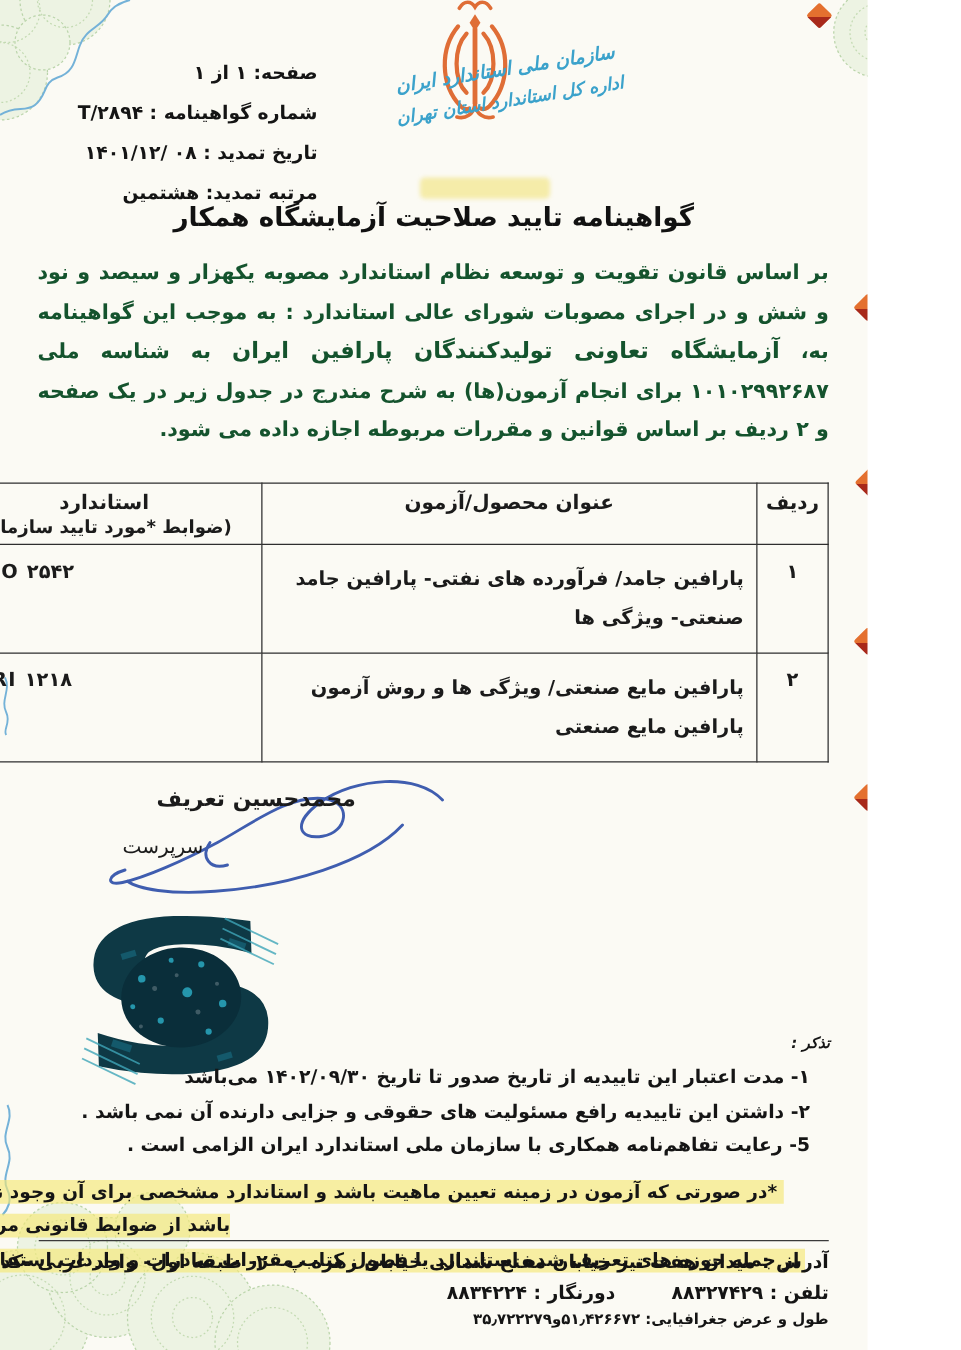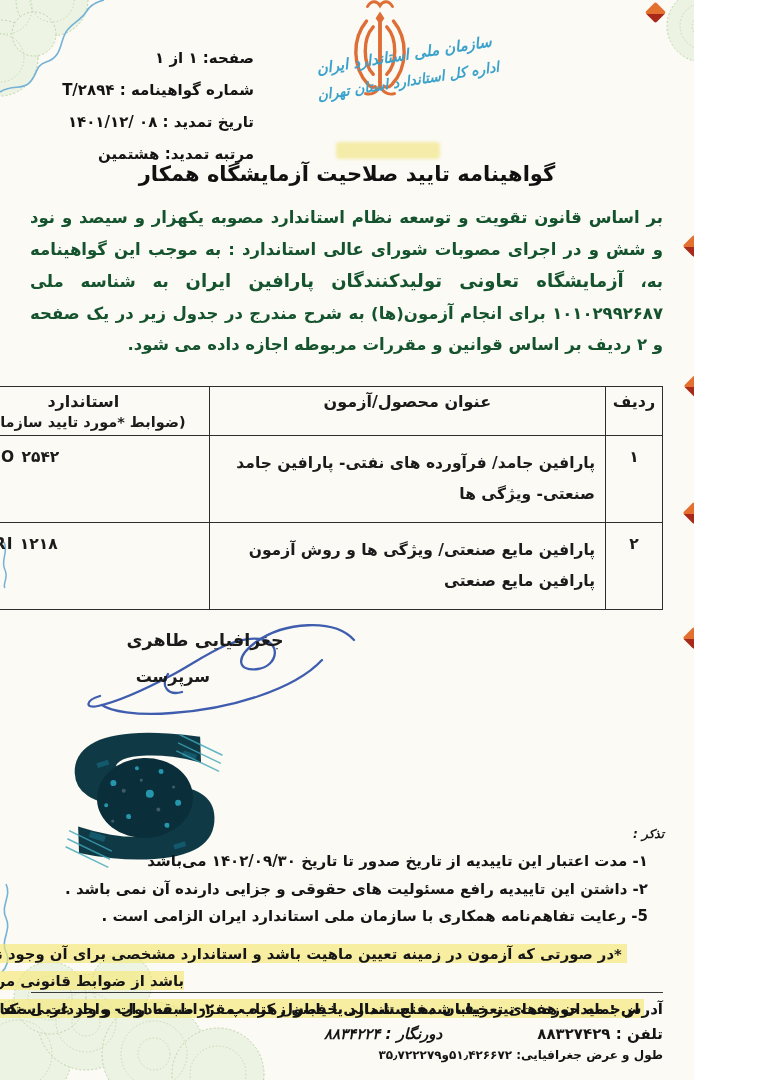--- a/index.html
+++ b/index.html
@@ -41,38 +41,38 @@
   .col-no { width:57px; } .col-prod { width:397px; } .col-std { width:252px;margin-top:16px; }
   .test-table tbody td { font-size:15.5px; font-weight:700; vertical-align:top; padding:12px 10px; }
   td.cell-no { text-align:center; padding-top:14px; }
   td.cell-prod { line-height:31px; height:84px; }
   td.cell-std { text-align:left; direction:ltr; font-size:15px; padding-top:16px; letter-spacing:1px; }
 
   
   .sig-svg { position:absolute; left:72px; top:612px; width:300px; height:115px; }
   .sig-name { position:absolute; left:95px; top:630px; width:220px; text-align:center;
     direction:rtl; font-size:17.5px; font-weight:800; }
-  .sig-role { position:absolute; left:98px; top:667px; width:112px; text-align:right;
-    direction:rtl; font-size:16px; font-weight:700; }
+  .sig-role { position:absolute; left:98px; top:667px; width:112px; text-align:left;
+    direction:rtl; font-size:16px; font-weight:400; }
 
   .hologram { position:absolute; left:54px; top:724px; width:182px; height:150px; transform:rotate(-2deg); }
 
   
   .notes { position:absolute; top:827px; right:30px; width:710px; direction:rtl; color:#151515; }
   .notes-label { font-size:12px; font-weight:800; margin-bottom:7px;font-style:italic; }
   .note-item { font-size:15px; font-weight:700; line-height:27.5px; padding-right:16px; text-align:right; }
   .star-note { margin-top:9px; text-align:left; font-size:14.8px; font-weight:700; line-height:27.5px; }
   .star-note .hl { background:rgba(244,232,118,0.65); padding:1px 5px; }
 
   
   .footer { position:absolute; top:992px; right:31px; left:31px; border-top:1.6px solid #3a3a3a;
     padding-top:7px; direction:rtl; font-weight:700; color:#141414; }
   .addr { text-align:right; white-space:nowrap; font-size:15px; }
   .phones { display:flex; margin-top:7px; font-size:15px; }
-  .fax { margin-right:95px;font-style:italic; }
+  .fax { margin-right:45px; }
   .geo { margin-top:5px; text-align:right; font-size:12px; }
 
   
   .serial { position:absolute; left:653px; top:957px; width:190px; height:36px; display:flex;
     direction:rtl; align-items:center; gap:26px; transform:rotate(-90deg); color:#e23a2c; }
   .serial-label { font-size:15px; font-weight:700; font-style:italic; }
   .serial-number { font-size:21px; font-weight:800; font-style:italic; letter-spacing:3px; }
 
   
   .diamond { position:absolute; width:16px; height:16px; transform:rotate(45deg);
@@ -204,21 +204,21 @@
     </tbody>
   </table>
 
   <svg class="sig-svg" viewBox="0 0 300 115">
     <g fill="none" stroke="#2b4da8" stroke-width="2.3" stroke-linecap="round" opacity="0.9">
       <path d="M282 28 C262 6 212 10 184 30 C162 46 166 60 186 57 C206 54 210 30 188 27 C160 23 128 48 102 62 C74 77 44 90 26 94 C12 97 14 88 28 84"></path>
       <path d="M250 48 C222 78 158 97 100 101 C64 104 38 99 30 93"></path>
       <path d="M96 62 C88 74 96 84 110 80"></path>
     </g>
   </svg>
-  <div class="sig-name">جغرافیایی طاهری</div>
+  <div class="sig-name">محمدحسین تعریف</div>
   <div class="sig-role">سرپرست</div>
 
   <svg class="hologram" viewBox="0 0 182 150">
     <g>
       <text x="91" y="138" text-anchor="middle" font-size="182" font-weight="bold" font-family="'DejaVu Sans', sans-serif" fill="#0e3945" transform="translate(91,75) scale(1.32,0.92) translate(-91,-75)">S</text>
       <ellipse cx="91" cy="74" rx="48" ry="40" fill="#0a2e3a"></ellipse>
       <g fill="#2596ac">
         <circle cx="60" cy="58" r="3"></circle>
           <circle cx="108" cy="48" r="2.5"></circle>
           <circle cx="124" cy="80" r="3"></circle>

